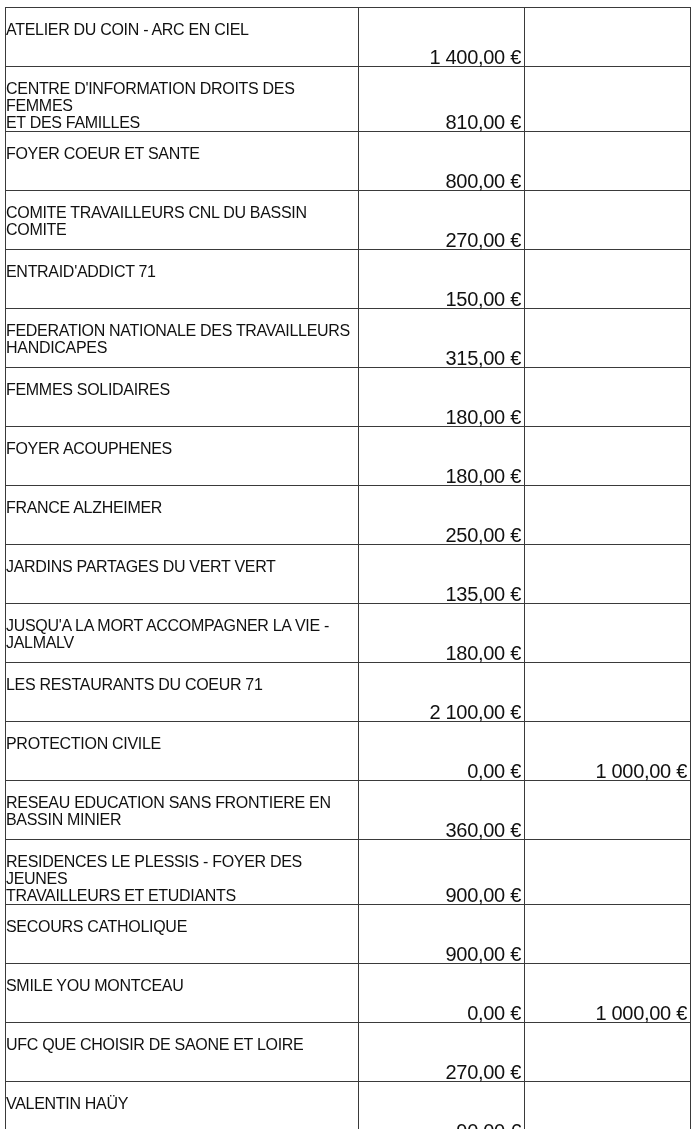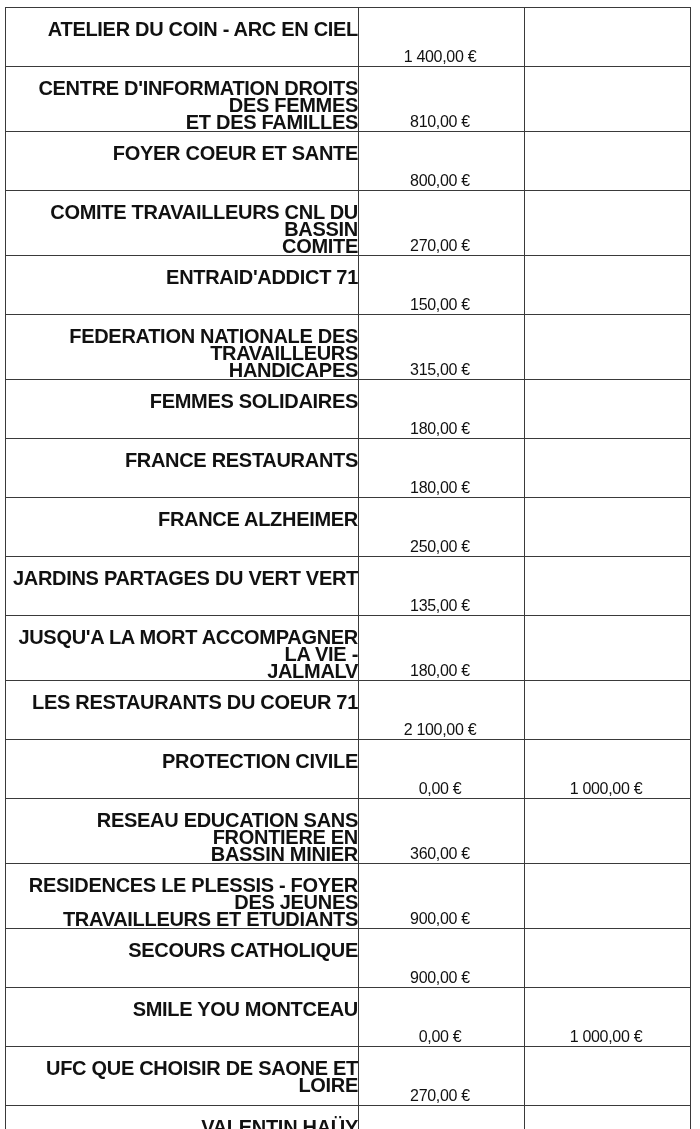--- a/index.html
+++ b/index.html
@@ -30,35 +30,34 @@
       border: 1.5px solid #3a3a3a;
       padding: 0;
       vertical-align: top;
     }
     col.c-name { width: 353px; }
     col.c-amt1 { width: 166px; }
     col.c-amt2 { width: 166px; }
 
     tr.row td { height: 45px; }
     td.name {
-      text-align: right;
-      font-size: 20px;
+      text-align: left;
+      font-size: 16px;
       line-height: 17px;
       padding-top: 13px;
       letter-spacing: -0.3px;
       transform-origin: center;
-      font-weight: bold;
     }
     td.name.two-line {
       padding-top: 13px;
     }
     td.amt {
-      text-align: center;
+      text-align: right;
       vertical-align: bottom;
-      font-size: 16px;
+      font-size: 20px;
       line-height: 16px;
       padding: 0 3px 1px 0;
       letter-spacing: -0.3px;
     }
   </style>
 </head>
 <body>
 
 <div id="sheet">
   <table>
@@ -97,21 +96,21 @@
     <td class="name two-line"><span>FEDERATION NATIONALE DES TRAVAILLEURS</span><br><span>HANDICAPES</span></td>
     <td class="amt">315,00 €</td>
     <td class="amt"></td>
   </tr>
         <tr class="row">
     <td class="name"><span>FEMMES SOLIDAIRES</span></td>
     <td class="amt">180,00 €</td>
     <td class="amt"></td>
   </tr>
         <tr class="row">
-    <td class="name"><span>FRANCE RESTAURANTS</span></td>
+    <td class="name"><span>FOYER ACOUPHENES</span></td>
     <td class="amt">180,00 €</td>
     <td class="amt"></td>
   </tr>
         <tr class="row">
     <td class="name"><span>FRANCE ALZHEIMER</span></td>
     <td class="amt">250,00 €</td>
     <td class="amt"></td>
   </tr>
         <tr class="row">
     <td class="name"><span>JARDINS PARTAGES DU VERT VERT</span></td>

